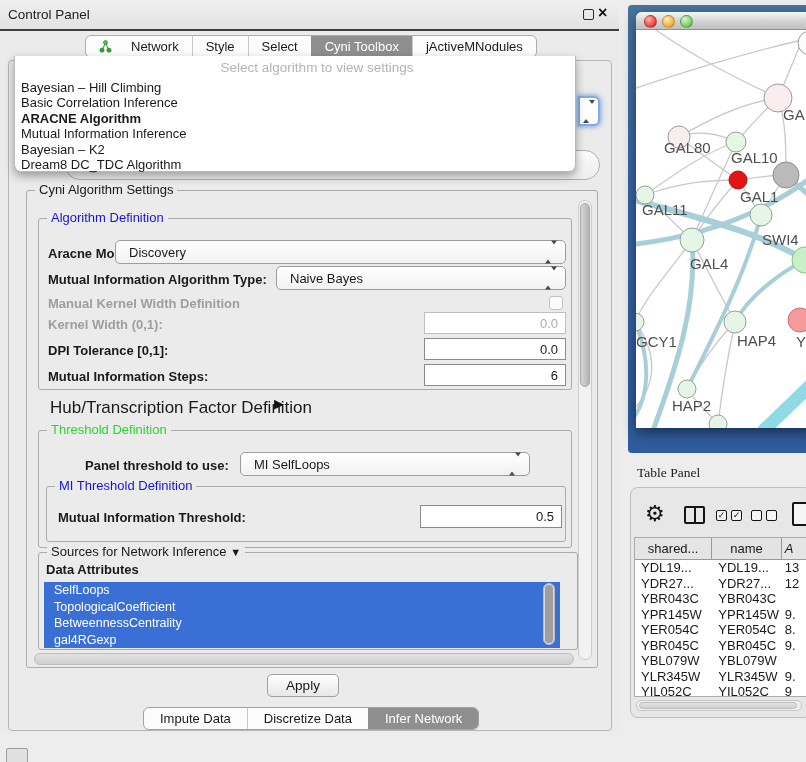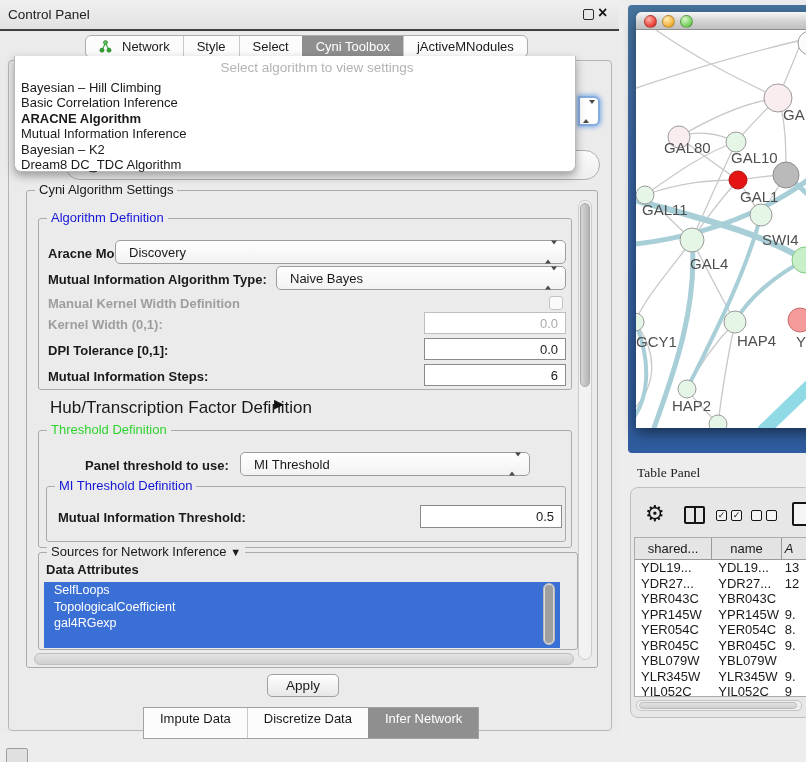--- a/index.html
+++ b/index.html
@@ -27,21 +27,21 @@
   #cp-close { left:598px; top:4px; font-size:16px; font-weight:900; color:#111; }
 
   
   #tabstrip {
     left:85px; top:35px; height:23px; display:flex;
     background:#FCFCFC; border:1px solid #ADADAD; border-radius:6px;
     overflow:hidden; z-index:2;
   }
   .tab {
     padding:0 13px; line-height:21px; white-space:nowrap;
-    border-left:1px solid #C9C9C9; display:flex; align-items:center; gap:10px;
+    border-left:1px solid #C9C9C9; display:flex; align-items:center; gap:19px;
   }
   .tab:first-child { border-left:none; }
   .tab.active { background:#8F8F8F; color:#FFFFFF; border-left-color:#8F8F8F; }
 
   
   #cp-content {
     left:8px; top:60px; width:604px; height:671px;
     border:1px solid #B6B6B6; border-radius:4px; background:#EBEBEB;
   }
 
@@ -140,22 +140,22 @@
   }
 
   #apply-btn {
     left:267px; top:674px; width:72px; height:23px;
     background:linear-gradient(#FFFFFF,#E7E7E7);
     border:1px solid #A0A0A0; border-radius:5px;
     display:flex; align-items:center; justify-content:center; font-size:13.5px;
   }
 
   #bottom-tabs {
-    left:143px; top:707px; height:32px; display:flex;
-    background:#FCFCFC; border:1px solid #A2A2A2; border-radius:0;
+    left:143px; top:707px; height:23px; display:flex;
+    background:#FCFCFC; border:1px solid #A2A2A2; border-radius:6px;
     overflow:hidden; z-index:2;
   }
   .btab { padding:0 16px; line-height:21px; border-left:1px solid #C9C9C9; white-space:nowrap; }
   .btab:first-child { border-left:none; }
   .btab.active { background:#8F8F8F; color:#FFFFFF; border-left-color:#8F8F8F; }
 
   
   #desktop {
     left:628px; top:5px; width:178px; height:448px;
     background:linear-gradient(180deg,#47759F 0%,#3A67A9 35%,#2F5C9E 100%);
@@ -319,21 +319,21 @@
 
   <span class="lbl plain" style="left:50px; top:398px; font-size:17px;">Hub/Transcription Factor Definition</span>
   <span class="abs" style="left:274px; top:396px; font-size:13px; color:#111;">▶</span>
 
   <div class="group" style="left:38px; top:430px; width:534px; height:118px;">
     <span class="legend green">Threshold Definition</span>
   </div>
 
   <span class="lbl" style="left:85px; top:458px;">Panel threshold to use:</span>
   <div class="combo" style="left:240px; top:452px; width:290px; height:24px;">
-    <span>MI Threshold</span>
+    <span>MI SelfLoops</span>
     <span class="stepper"><span class="tri-up"></span><span class="tri-down"></span></span>
   </div>
 
   <div class="group" style="left:46px; top:486px; width:520px; height:56px;">
     <span class="legend blue">MI Threshold Definition</span>
   </div>
   <span class="lbl" style="left:58px; top:510px;">Mutual Information Threshold:</span>
   <div class="field" style="left:420px; top:505px; width:142px; height:23px;">
     <span>0.5</span>
   </div>
@@ -342,20 +342,21 @@
     <span class="legend">
       <span>Sources for Network Inference</span>
       <span style="font-size:11px;">▼</span>
     </span>
   </div>
   <span class="lbl" style="left:46px; top:562px;">Data Attributes</span>
 
   <div id="attr-list" class="abs">
     <div class="attr-item">SelfLoops</div>
     <div class="attr-item">TopologicalCoefficient</div>
+    <div class="attr-item">BetweennessCentrality</div>
     <div class="attr-item">gal4RGexp</div>
   </div>
   <div id="attr-scroll" class="abs"></div>
   <div id="attr-scroll-thumb" class="abs"></div>
 
   <div class="hscroll-thumb abs" style="left:34px; top:653px; width:540px; height:12px;"></div>
 
   <div id="apply-btn" class="abs">
     <span>Apply</span>
   </div>

